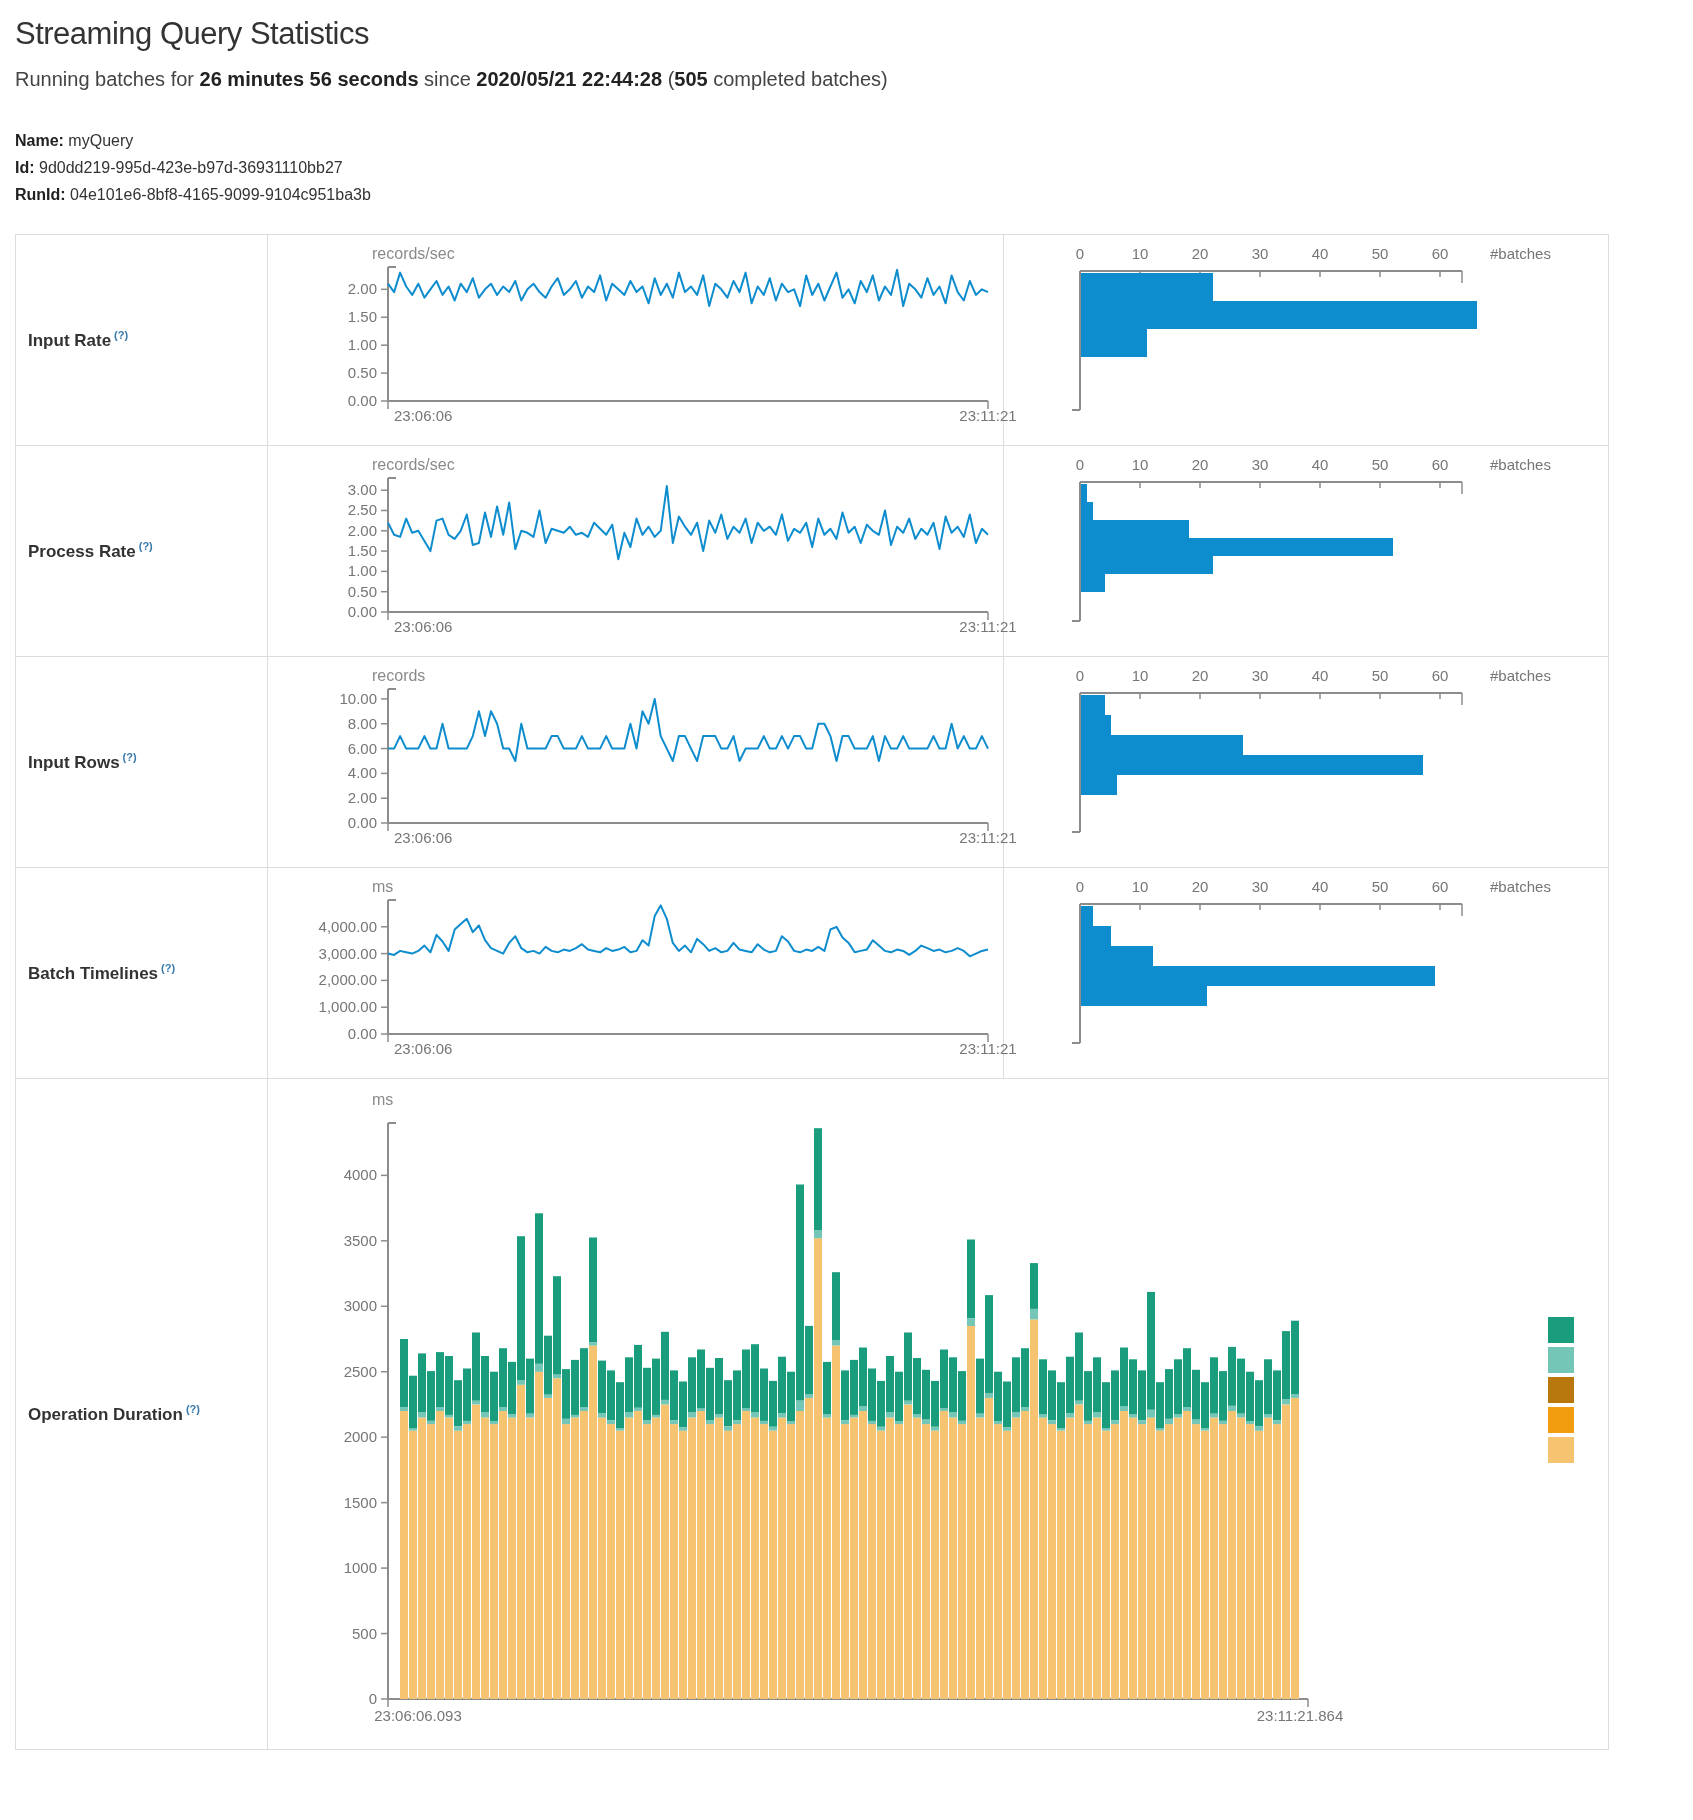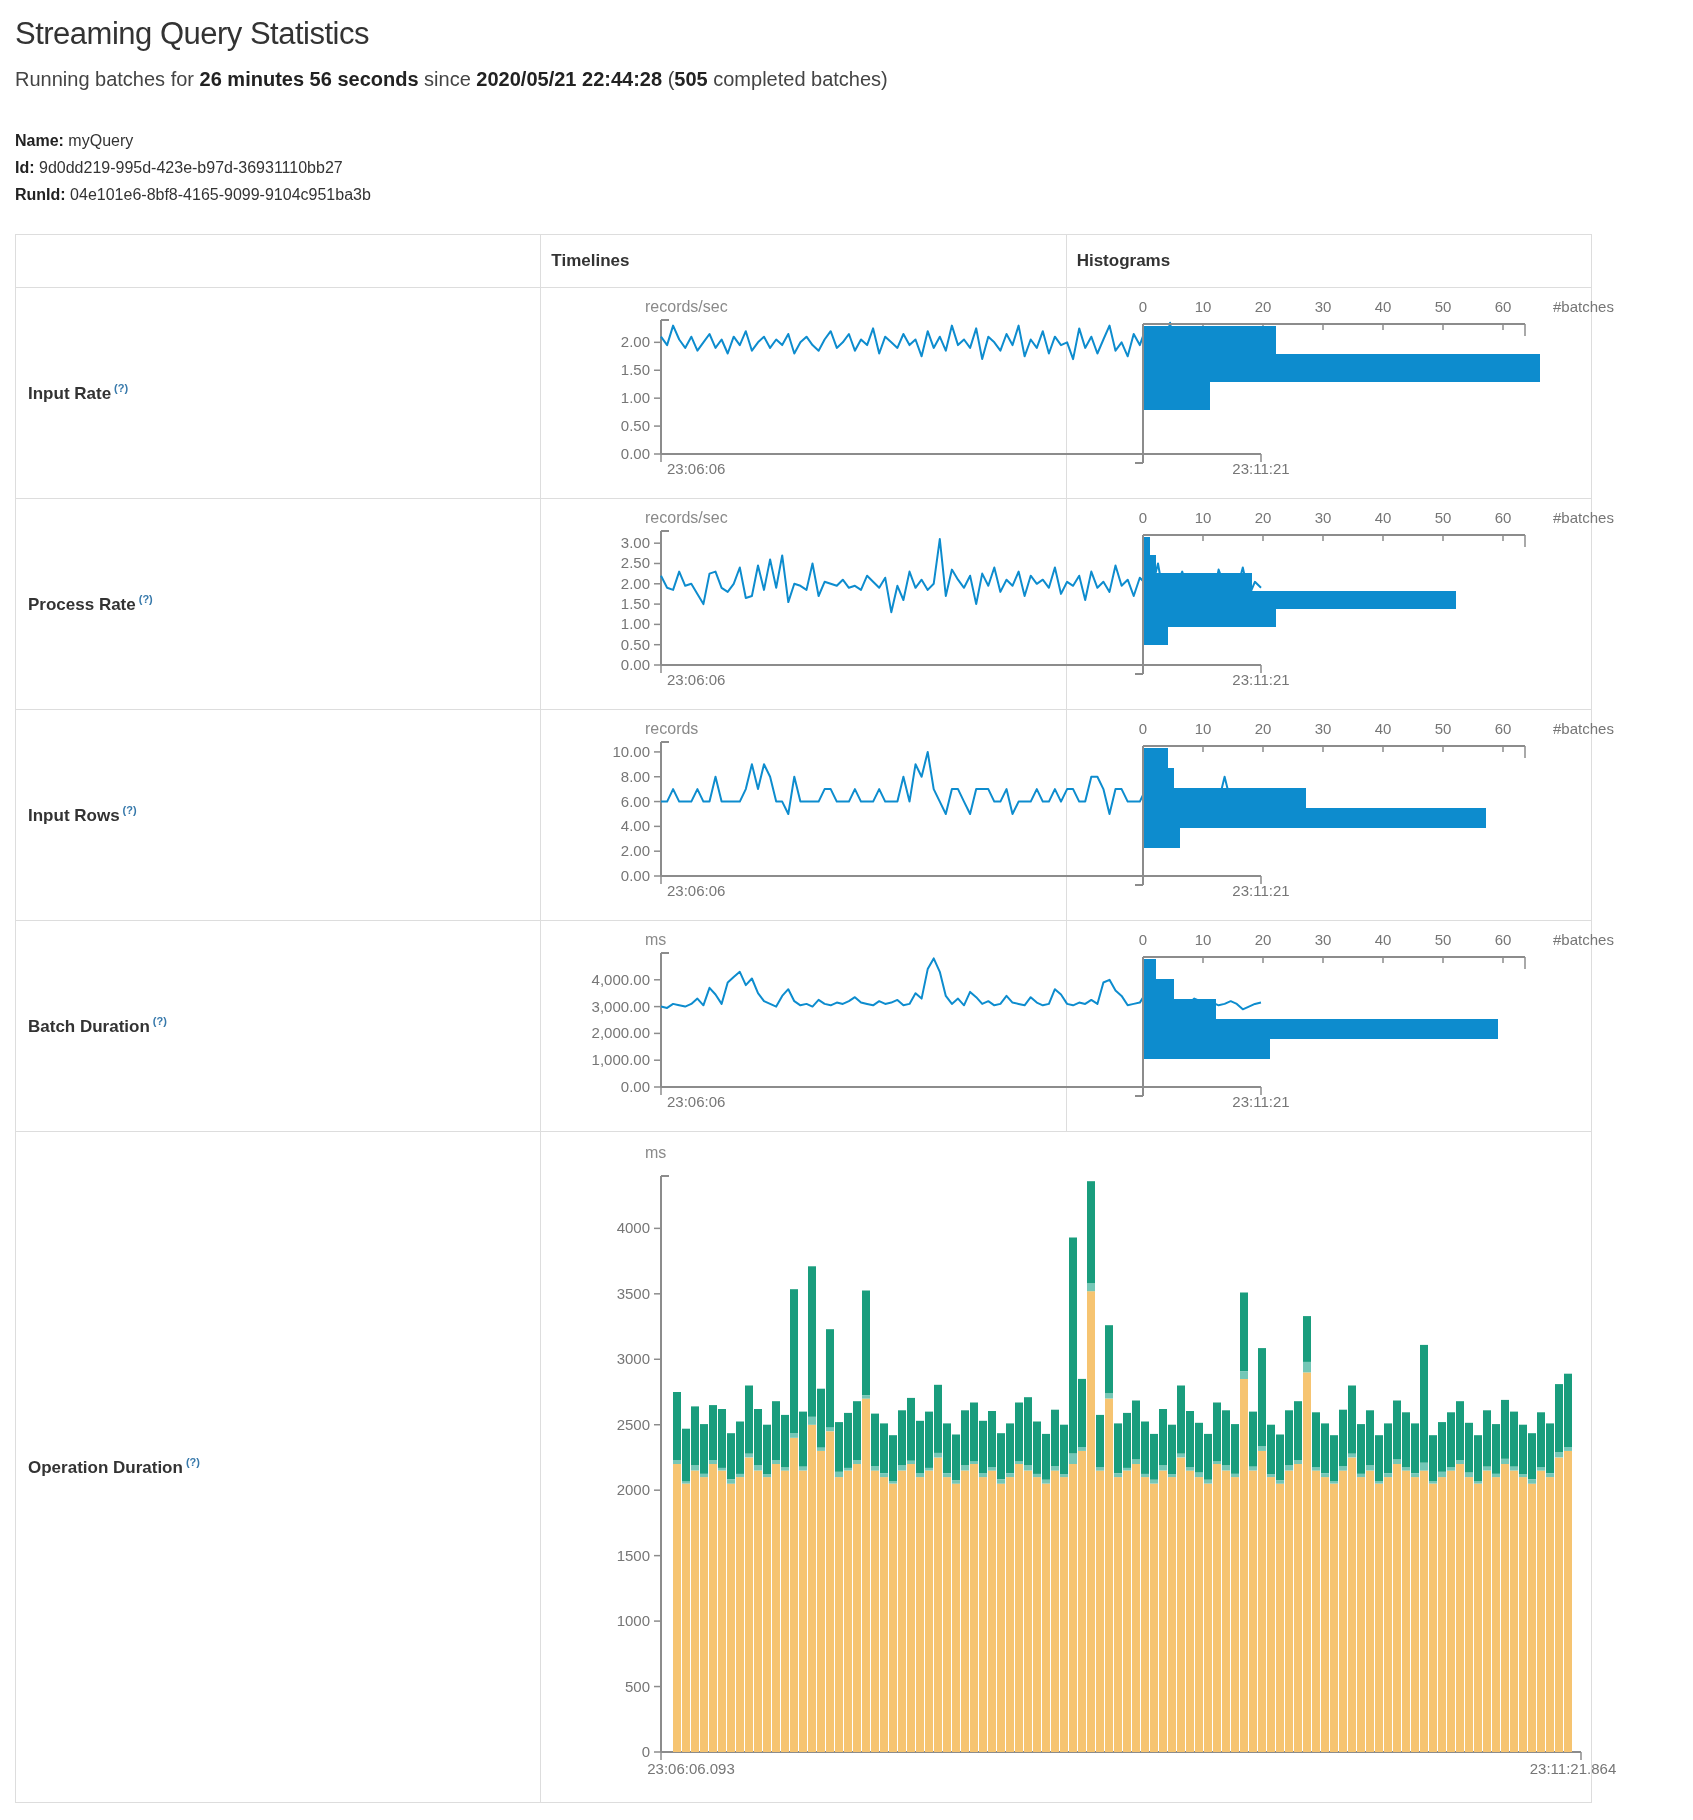--- a/index.html
+++ b/index.html
@@ -32,25 +32,20 @@
 <p class="running"><span>Running batches for </span><b>26 minutes 56 seconds</b><span> since </span><b>2020/05/21 22:44:28</b><span> (</span><b>505</b><span> completed batches)</span></p>
 
 <div class="meta">
   <div><b>Name:</b> <span>myQuery</span></div>
   <div><b>Id:</b> <span>9d0dd219-995d-423e-b97d-36931110bb27</span></div>
   <div><b>RunId:</b> <span>04e101e6-8bf8-4165-9099-9104c951ba3b</span></div>
 </div>
 
 <table class="stats">
   <tbody>
-      <tr>
-    <th class="name-cell"></th>
-    <th class="tl-cell">Timelines</th>
-    <th class="hg-cell">Histograms</th>
-  </tr>
 
   <tr>
     <td class="name-cell"><span>Input Rate</span><sup class="help" style="color: rgb(55, 121, 171);">(?)</sup></td>
     <td class="chart-cell tl-cell">
           <svg width="735" height="196">
             <text x="104" y="16" text-anchor="start" class="unit-label">records/sec</text>
             <line x1="120" y1="24" x2="128" y2="24" stroke="#8c8c8c" stroke-width="2"></line>
             <line x1="120" y1="24" x2="120" y2="158" stroke="#8c8c8c" stroke-width="2"></line>
             <line x1="113" y1="46.33333333333333" x2="120" y2="46.33333333333333" stroke="#8c8c8c" stroke-width="1.5"></line>
             <text x="109" y="51.33333333333333" text-anchor="end" class="tick-label">2.00</text>
@@ -209,21 +204,21 @@
             <rect x="77" y="30" width="24.0" height="20" fill="#0d8cce"></rect>
             <rect x="77" y="50" width="30.0" height="20" fill="#0d8cce"></rect>
             <rect x="77" y="70" width="162.0" height="20" fill="#0d8cce"></rect>
             <rect x="77" y="90" width="342.0" height="20" fill="#0d8cce"></rect>
             <rect x="77" y="110" width="36.0" height="20" fill="#0d8cce"></rect>
           </svg>
         </td>
   </tr>
 
   <tr>
-    <td class="name-cell"><span>Batch Duration</span><sup class="help" style="color: rgb(55, 121, 171);">(?)</sup></td>
+    <td class="name-cell"><span>Batch Timelines</span><sup class="help" style="color: rgb(55, 121, 171);">(?)</sup></td>
     <td class="chart-cell tl-cell">
           <svg width="735" height="196">
             <text x="104" y="16" text-anchor="start" class="unit-label">ms</text>
             <line x1="120" y1="24" x2="128" y2="24" stroke="#8c8c8c" stroke-width="2"></line>
             <line x1="120" y1="24" x2="120" y2="158" stroke="#8c8c8c" stroke-width="2"></line>
             <line x1="113" y1="50.8" x2="120" y2="50.8" stroke="#8c8c8c" stroke-width="1.5"></line>
             <text x="109" y="55.8" text-anchor="end" class="tick-label">4,000.00</text>
             <line x1="113" y1="77.60000000000001" x2="120" y2="77.60000000000001" stroke="#8c8c8c" stroke-width="1.5"></line>
             <text x="109" y="82.60000000000001" text-anchor="end" class="tick-label">3,000.00</text>
             <line x1="113" y1="104.4" x2="120" y2="104.4" stroke="#8c8c8c" stroke-width="1.5"></line>

